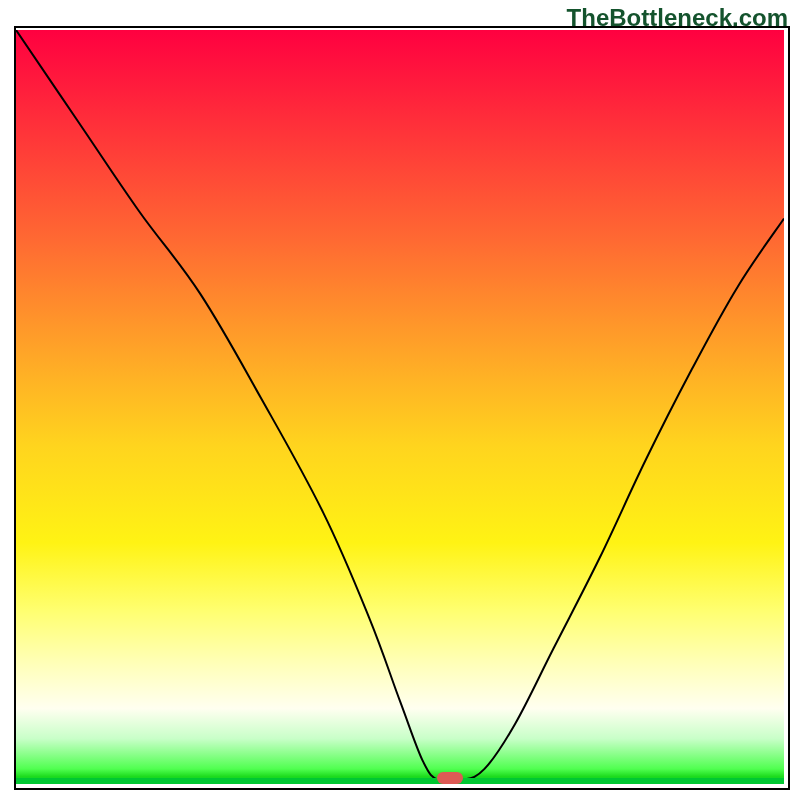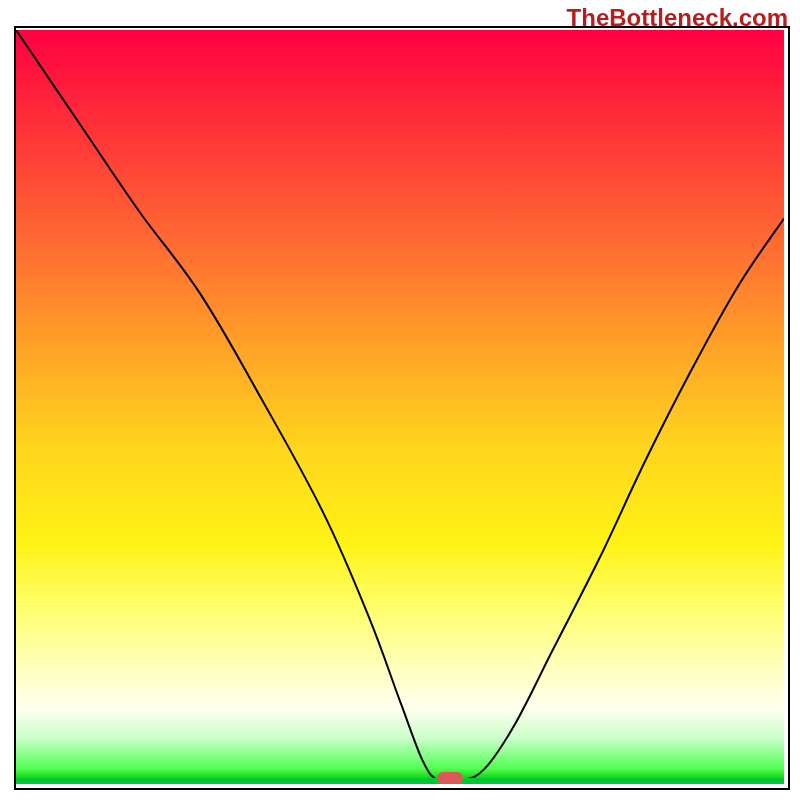--- a/index.html
+++ b/index.html
@@ -17,21 +17,21 @@
     width: 800px;
     height: 800px;
   }
 
   .attribution {
     position: absolute;
     top: 4px;
     right: 12px;
     font-size: 24px;
     font-weight: 700;
-    color: #b91c1c;
+    color: #14532d;
     z-index: 10;
     user-select: none;
   }
 
   .plot-area {
     position: absolute;
     left: 16px;
     top: 30px;
     width: 768px;
     height: 754px;

